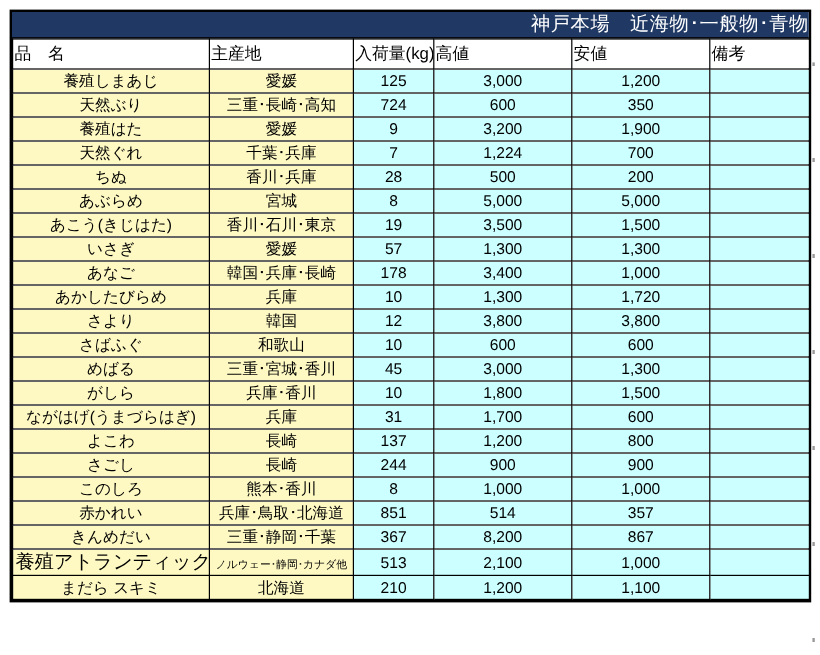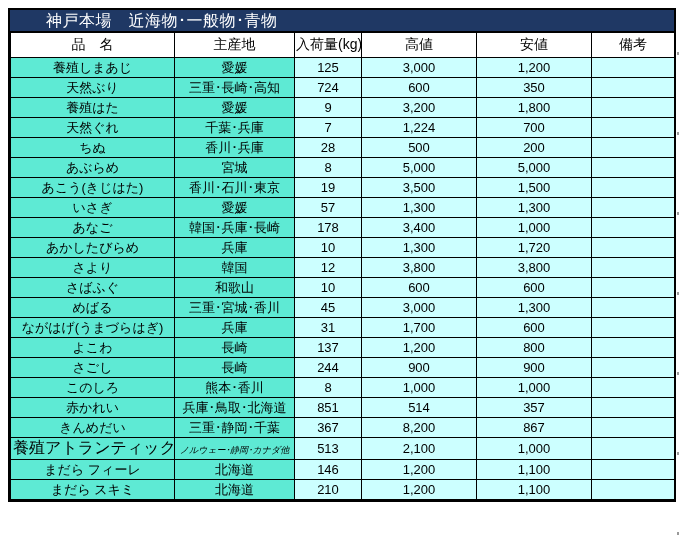--- a/index.html
+++ b/index.html
@@ -25,55 +25,56 @@
     height: 21px;
     line-height: 21px;
     padding-left: 36px;
     font-size: 16px;
     letter-spacing: 0.5px;
     color: #ffffff;
     background: #1F3864;
     border-bottom: 1px solid #000000;
     white-space: nowrap;
     overflow: hidden;
+    text-align: right;
   }
   table.price-table {
     border-collapse: collapse;
     table-layout: fixed;
     width: 664px;
     font-size: 13px;
     color: #000000;
   }
   table.price-table col.c-name   { width: 164px; }
   table.price-table col.c-origin { width: 120px; }
   table.price-table col.c-qty    { width: 67px;  }
   table.price-table col.c-high   { width: 115px; }
   table.price-table col.c-low    { width: 115px; }
   table.price-table col.c-note   { width: 83px;  }
   table.price-table th {
     height: 24px;
     background: #ffffff;
     border: 1px solid #000000;
     font-weight: normal;
     font-size: 14px;
-    text-align: center;
+    text-align: left;
     white-space: nowrap;
     overflow: hidden;
     padding: 0 1px;
   }
   table.price-table td {
     height: 19px;
     border: 1px solid #000000;
     text-align: center;
     vertical-align: middle;
     white-space: nowrap;
     overflow: hidden;
     padding: 0 2px;
   }
-  td.cream { background: #5eead4; }
+  td.cream { background: #fef9c3; }
   td.cyan  { background: #CCFFFF; }
   td span.celltext { display: inline-block; white-space: nowrap; }
   .pagebreak-line {
     position: absolute;
     left: 669px;
     top: 44px;
     width: 2px;
     height: 494px;
     background: repeating-linear-gradient(180deg, #9a9a9a 0 3px, transparent 3px 80px);
   }
@@ -118,21 +119,21 @@
             <td class="cyan"><span class="celltext">724</span></td>
             <td class="cyan"><span class="celltext">600</span></td>
             <td class="cyan"><span class="celltext">350</span></td>
             <td class="cyan"><span class="celltext"></span></td>
           </tr>
           <tr>
             <td class="cream"><span class="celltext fit">養殖はた</span></td>
             <td class="cream"><span class="celltext fit">愛媛</span></td>
             <td class="cyan"><span class="celltext">9</span></td>
             <td class="cyan"><span class="celltext">3,200</span></td>
-            <td class="cyan"><span class="celltext">1,800</span></td>
+            <td class="cyan"><span class="celltext">1,900</span></td>
             <td class="cyan"><span class="celltext"></span></td>
           </tr>
           <tr>
             <td class="cream"><span class="celltext fit">天然ぐれ</span></td>
             <td class="cream"><span class="celltext fit">千葉･兵庫</span></td>
             <td class="cyan"><span class="celltext">7</span></td>
             <td class="cyan"><span class="celltext">1,224</span></td>
             <td class="cyan"><span class="celltext">700</span></td>
             <td class="cyan"><span class="celltext"></span></td>
           </tr>
@@ -202,20 +203,28 @@
           </tr>
           <tr>
             <td class="cream"><span class="celltext fit">めばる</span></td>
             <td class="cream"><span class="celltext fit">三重･宮城･香川</span></td>
             <td class="cyan"><span class="celltext">45</span></td>
             <td class="cyan"><span class="celltext">3,000</span></td>
             <td class="cyan"><span class="celltext">1,300</span></td>
             <td class="cyan"><span class="celltext"></span></td>
           </tr>
           <tr>
+            <td class="cream"><span class="celltext fit">がしら</span></td>
+            <td class="cream"><span class="celltext fit">兵庫･香川</span></td>
+            <td class="cyan"><span class="celltext">10</span></td>
+            <td class="cyan"><span class="celltext">1,800</span></td>
+            <td class="cyan"><span class="celltext">1,500</span></td>
+            <td class="cyan"><span class="celltext"></span></td>
+          </tr>
+          <tr>
             <td class="cream"><span class="celltext fit">ながはげ(うまづらはぎ)</span></td>
             <td class="cream"><span class="celltext fit">兵庫</span></td>
             <td class="cyan"><span class="celltext">31</span></td>
             <td class="cyan"><span class="celltext">1,700</span></td>
             <td class="cyan"><span class="celltext">600</span></td>
             <td class="cyan"><span class="celltext"></span></td>
           </tr>
           <tr>
             <td class="cream"><span class="celltext fit">よこわ</span></td>
             <td class="cream"><span class="celltext fit">長崎</span></td>
@@ -251,32 +260,24 @@
           <tr>
             <td class="cream"><span class="celltext fit">きんめだい</span></td>
             <td class="cream"><span class="celltext fit">三重･静岡･千葉</span></td>
             <td class="cyan"><span class="celltext">367</span></td>
             <td class="cyan"><span class="celltext">8,200</span></td>
             <td class="cyan"><span class="celltext">867</span></td>
             <td class="cyan"><span class="celltext"></span></td>
           </tr>
           <tr>
             <td class="cream"><span class="celltext fit" style="font-size: 16px;">養殖アトランティックサーモン</span></td>
-            <td class="cream"><span class="celltext fit" style="font-size: 9px; font-style: italic;">ノルウェー･静岡･カナダ他</span></td>
+            <td class="cream"><span class="celltext fit" style="font-size: 9px;">ノルウェー･静岡･カナダ他</span></td>
             <td class="cyan"><span class="celltext">513</span></td>
             <td class="cyan"><span class="celltext">2,100</span></td>
             <td class="cyan"><span class="celltext">1,000</span></td>
-            <td class="cyan"><span class="celltext"></span></td>
-          </tr>
-          <tr>
-            <td class="cream"><span class="celltext fit">まだら フィーレ</span></td>
-            <td class="cream"><span class="celltext fit">北海道</span></td>
-            <td class="cyan"><span class="celltext">146</span></td>
-            <td class="cyan"><span class="celltext">1,200</span></td>
-            <td class="cyan"><span class="celltext">1,100</span></td>
             <td class="cyan"><span class="celltext"></span></td>
           </tr>
           <tr>
             <td class="cream"><span class="celltext fit">まだら スキミ</span></td>
             <td class="cream"><span class="celltext fit">北海道</span></td>
             <td class="cyan"><span class="celltext">210</span></td>
             <td class="cyan"><span class="celltext">1,200</span></td>
             <td class="cyan"><span class="celltext">1,100</span></td>
             <td class="cyan"><span class="celltext"></span></td>
           </tr>

